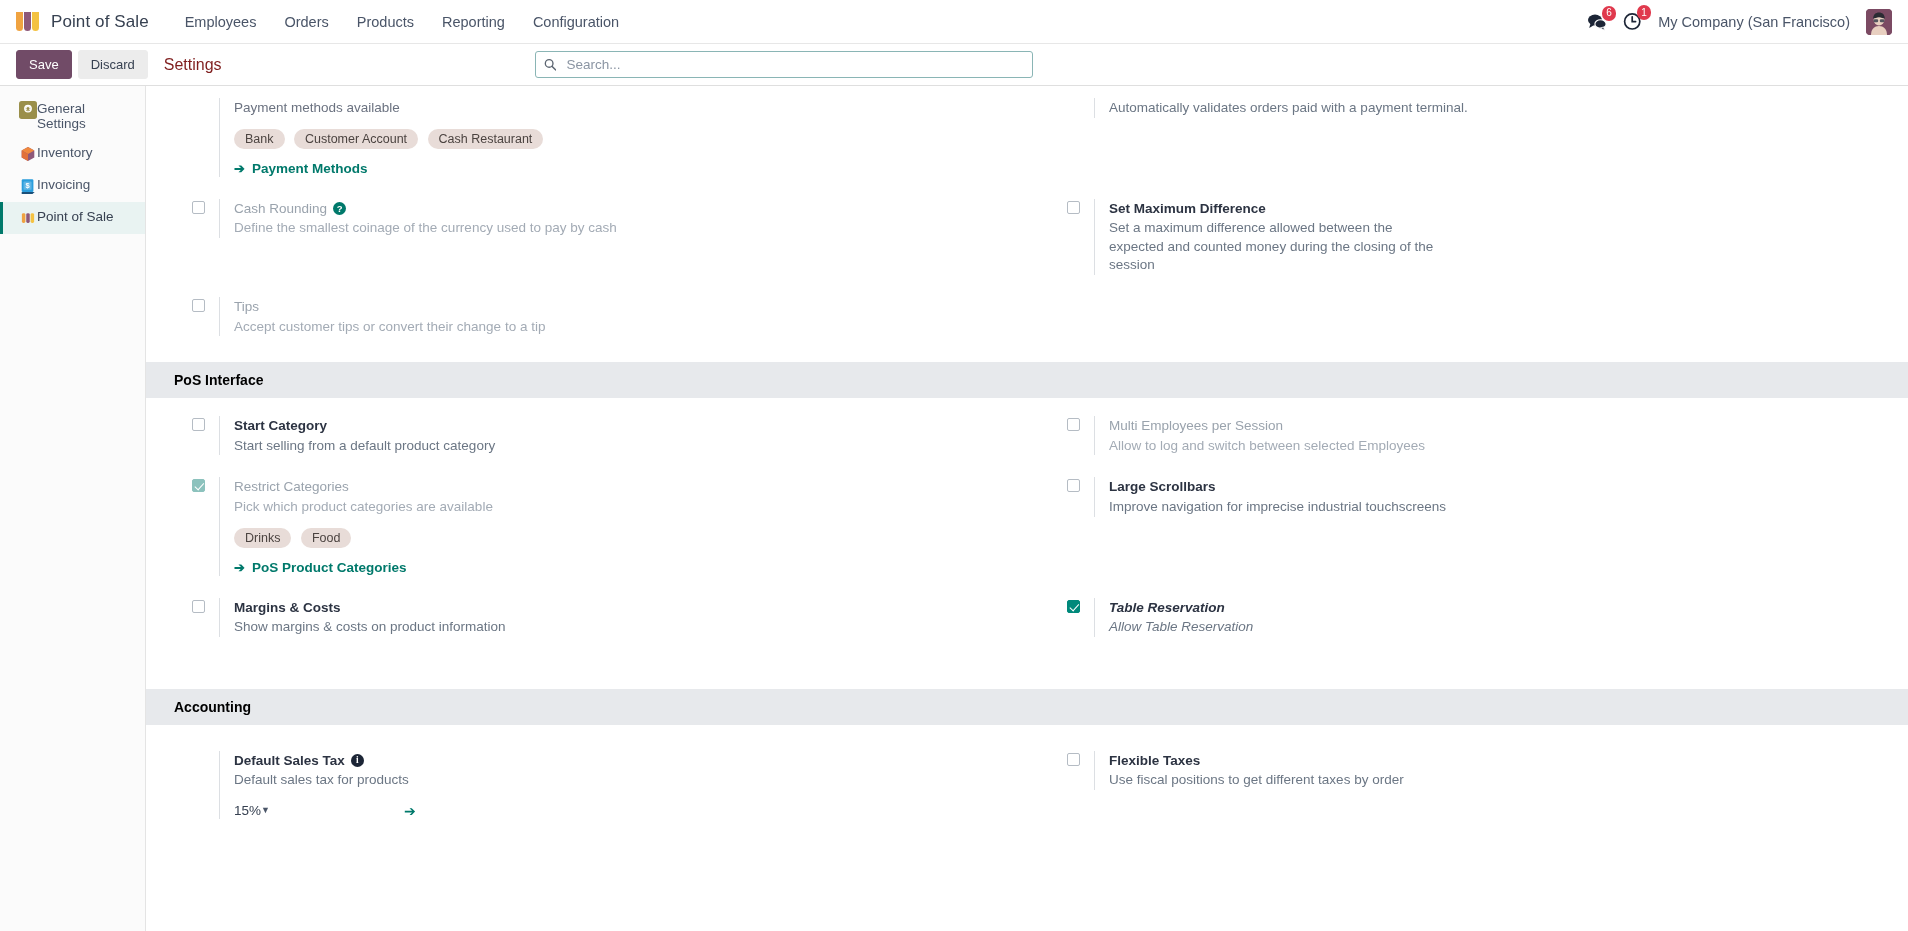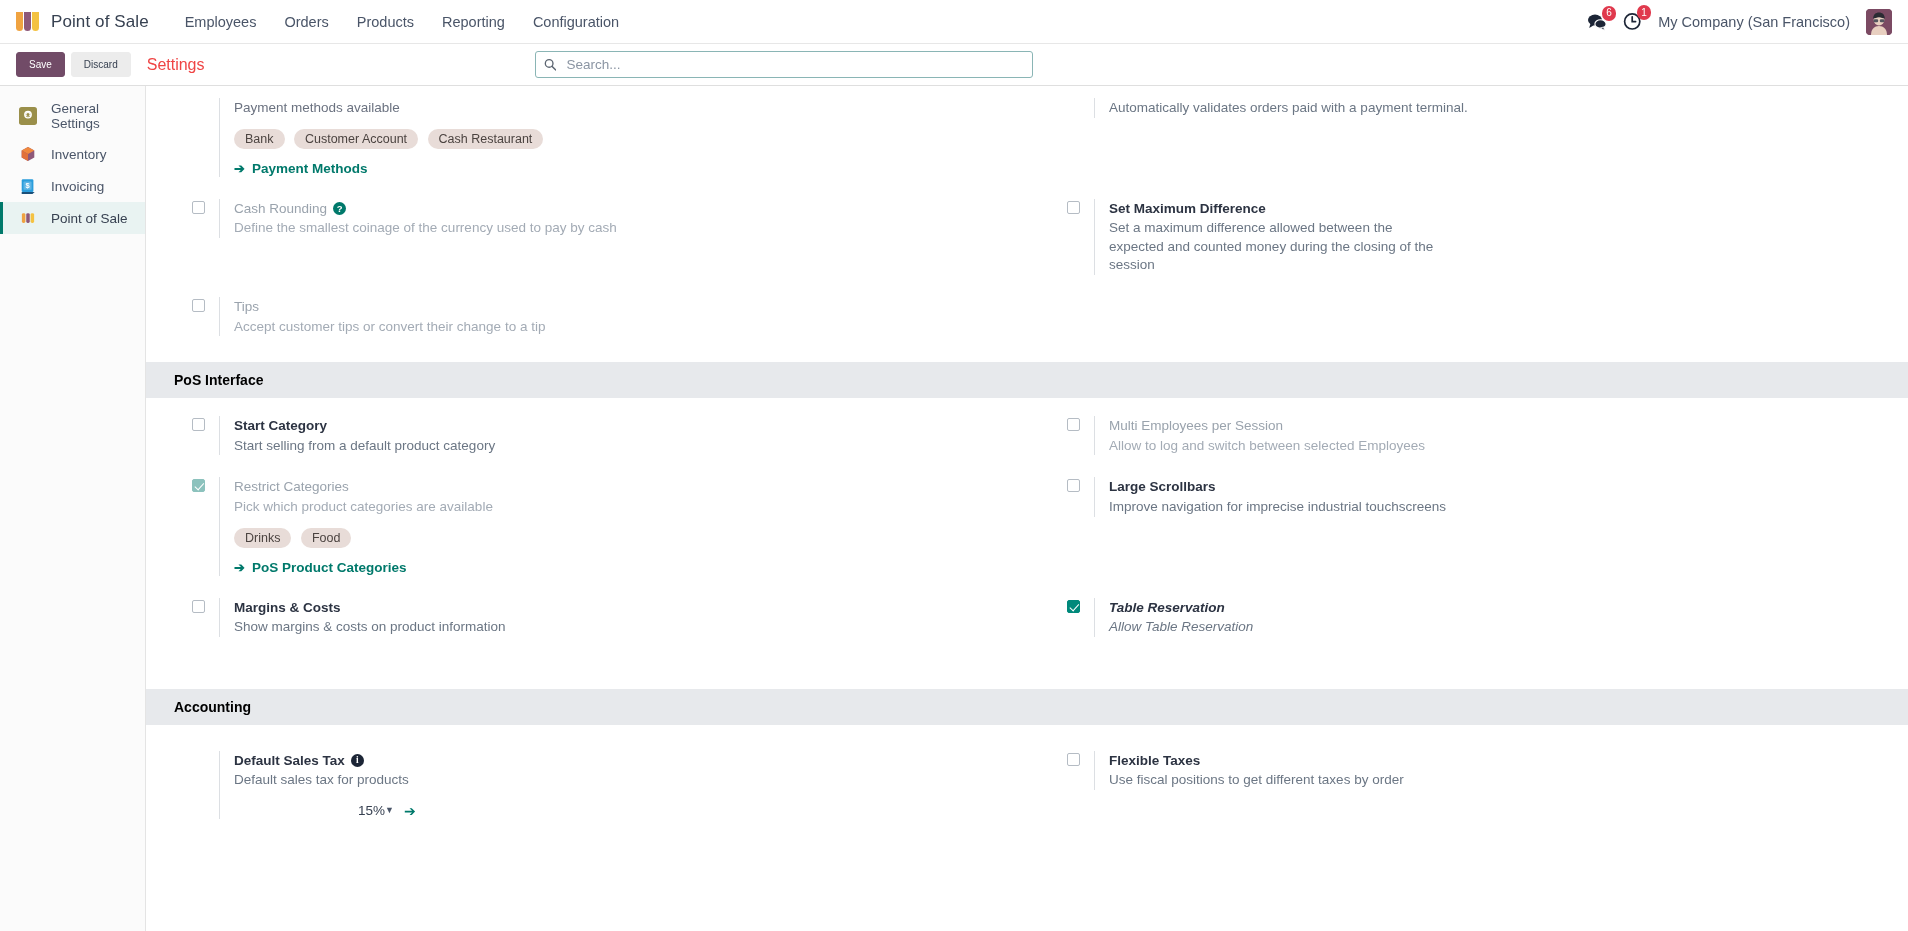--- a/index.html
+++ b/index.html
@@ -94,32 +94,32 @@
     height: 42px;
     background: #ffffff;
     border-bottom: 1px solid #dfdfdf;
     display: flex;
     align-items: center;
     padding: 0 16px;
     position: relative;
     z-index: 15;
   }
   .btn {
-    font-size: 10px;
+    font-size: 13px;
     border-radius: 3px;
     padding: 5px 12px;
     cursor: pointer;
     border: 1px solid transparent;
     line-height: 1.35;
   }
   .btn-save { background: #714b67; color: #fff; border-color: #714b67; margin-right: 6px; }
   .btn-discard { background: #ececec; color: #374151; border-color: #ececec; }
   .panel-title {
     font-size: 16px;
-    color: #ef4444;
+    color: #7f1d1d;
     margin-left: 16px;
     white-space: nowrap;
   }
   .searchbar {
     position: absolute;
     left: 535px;
     width: 498px;
     height: 27px;
     border: 1px solid #8ab5b5;
     border-radius: 3px;
@@ -145,22 +145,21 @@
   
   .sidebar {
     width: 146px;
     min-width: 146px;
     background: #fbfbfb;
     border-right: 1px solid #e4e4e4;
     padding-top: 8px;
   }
   .side-item {
     display: flex;
-    align-items: center;
-    gap: 14px;
+    gap: 0;
     padding: 7px 10px 7px 16px;
     font-size: 13.5px;
     color: #4a5568;
     cursor: pointer;
     border-left: 3px solid transparent;
   }
   .side-item.active {
     background: #e9f3f2;
     border-left-color: #00796b;
     color: #374151;
@@ -311,21 +310,21 @@
     gap: 10px;
   }
   .tax-field {
     width: 160px;
     border: 0;
     border-bottom: 1px solid transparent;
     font-size: 13.5px;
     color: #374151;
     display: flex;
     align-items: center;
-    justify-content: flex-end;
+    justify-content: flex-start;
     cursor: pointer;
   }
   .chev { font-size: 9px; color: #4a5568; }
   .link-arr { color: #00796b; font-size: 14px; cursor: pointer; }
 </style>
 </head>
 <body>
 
 <div class="navbar">
   <div class="brand">

